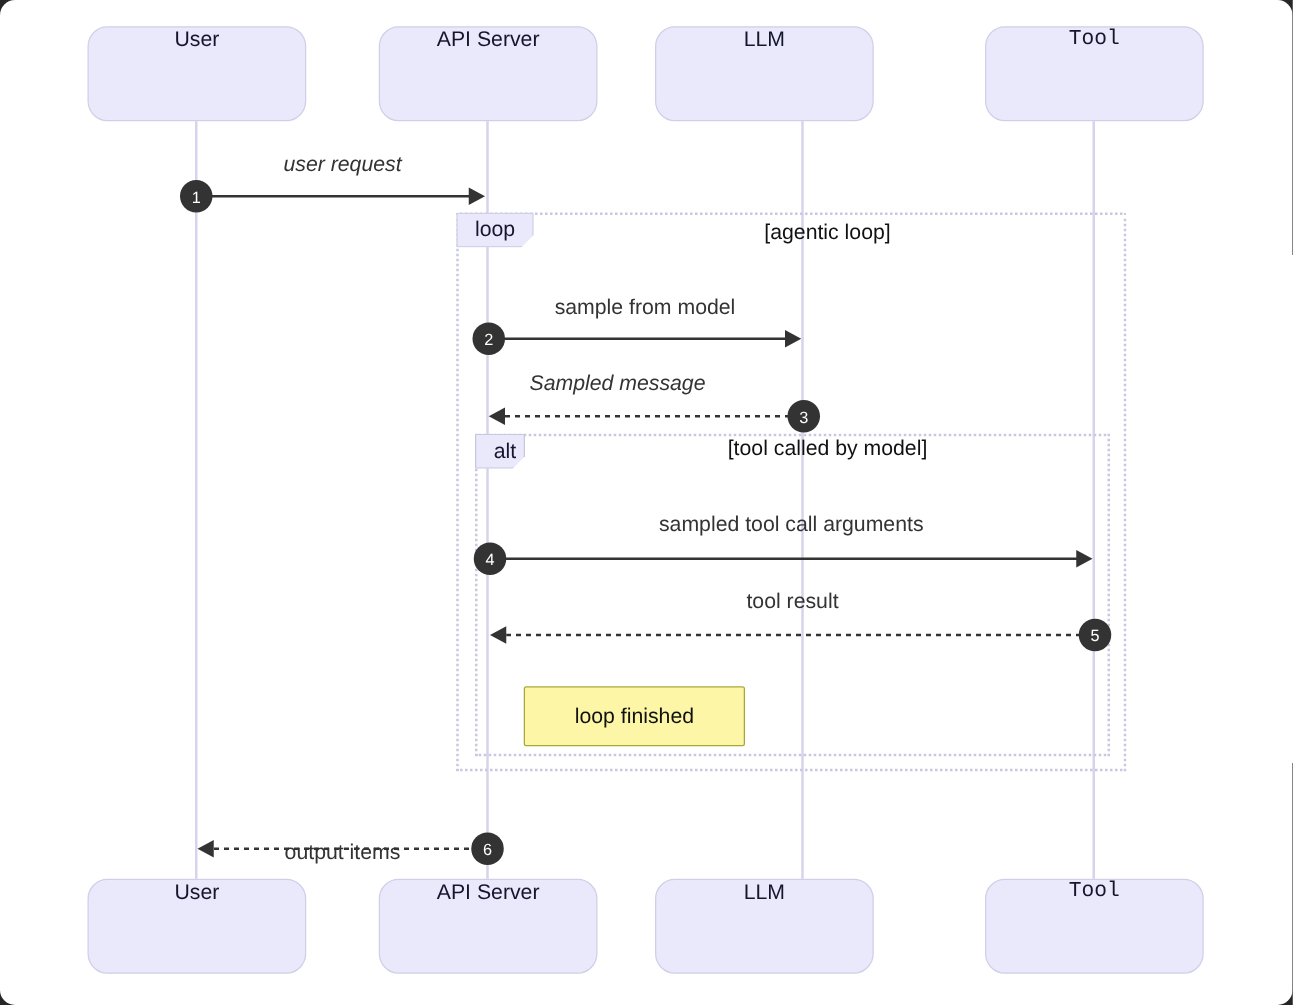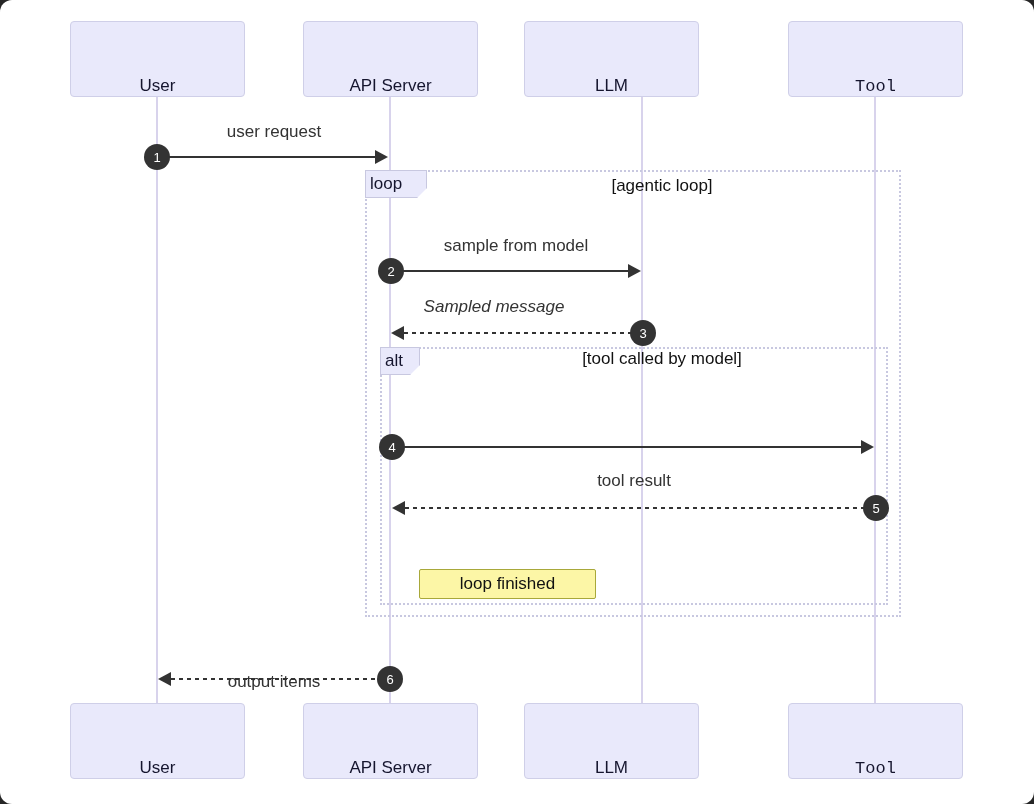--- a/index.html
+++ b/index.html
@@ -4,71 +4,71 @@
 <style>
   html,body{margin:0;padding:0;background:#262626;font-family:"Liberation Sans",sans-serif;}
   .canvas{position:relative;width:1034px;height:804px;background:#ffffff;border-radius:12px;overflow:hidden;}
 
   
   .lifeline{position:absolute;top:97px;height:606px;width:2px;background:#d8d3ec;}
   .ll-user{left:156px;} .ll-api{left:389px;} .ll-llm{left:641px;} .ll-tool{left:874px;}
 
   
   .actor{position:absolute;width:175px;height:76px;background:#e9e9fb;border:1px solid #cfcfe8;
-         border-radius:4px;display:flex;align-items:flex-end;justify-content:center;
+         border-radius:16px;display:flex;align-items:flex-start;justify-content:center;
          font-size:17px;color:#15152e;box-sizing:border-box;}
   .row-top{top:21px;} .row-bottom{top:703px;}
   .a-user{left:70px;} .a-api{left:303px;} .a-llm{left:524px;} .a-tool{left:788px;font-family:Liberation Mono, monospace;}
 
   
   .frame{position:absolute;border:2px dotted #c8c8e0;box-sizing:border-box;}
   .frame-loop{left:365px;top:170px;width:536px;height:447px;}
   .frame-alt{left:380px;top:347px;width:508px;height:258px;}
   .frame-tab{position:absolute;background:#e9e9fb;border:1px solid #c8c8e0;box-sizing:border-box;
              clip-path:polygon(0 0,100% 0,100% calc(100% - 10px),calc(100% - 10px) 100%,0 100%);
-             display:flex;align-items:center;padding-left:4px;font-size:17px;color:#15152e;}
+             display:flex;align-items:center;padding-left:14px;font-size:17px;color:#15152e;}
   .tab-loop{left:365px;top:170px;width:62px;height:28px;}
   .tab-alt{left:380px;top:347px;width:40px;height:28px;}
   .frame-cond{position:absolute;transform:translateX(-50%);font-size:17px;color:#111111;white-space:nowrap;}
   .cond-loop{left:662px;top:176px;}
   .cond-alt{left:662px;top:349px;}
 
   
   .msg-label{position:absolute;transform:translateX(-50%);font-size:17px;color:#333333;white-space:nowrap;}
   .msg-line{position:absolute;height:2px;background:#333333;}
   .msg-line.dashed{background:repeating-linear-gradient(90deg,#333 0 4px,transparent 4px 8px);}
   .arrow{position:absolute;width:0;height:0;border-top:7px solid transparent;border-bottom:7px solid transparent;}
   .arrow.right{border-left:13px solid #333333;}
   .arrow.left{border-right:13px solid #333333;}
   .seq-badge{position:absolute;width:26px;height:26px;border-radius:50%;background:#333333;color:#ffffff;
              display:flex;align-items:center;justify-content:center;font-size:13px;z-index:3;}
 
   
-  .lbl1{left:274px;top:122px;} .ln1{left:158px;top:156px;width:220px;}
+  .lbl1{left:274px;top:122px;font-style:italic;} .ln1{left:158px;top:156px;width:220px;}
   .ar1{left:375px;top:150px;} .bg1{left:144px;top:144px;}
   
   .lbl2{left:516px;top:236px;} .ln2{left:391px;top:270px;width:238px;}
   .ar2{left:628px;top:264px;} .bg2{left:378px;top:258px;}
   
   .lbl3{left:494px;top:297px;font-style:italic;} .ln3{left:404px;top:332px;width:228px;}
   .ar3{left:391px;top:326px;} .bg3{left:630px;top:320px;}
   
   .lbl4{left:633px;top:410px;} .ln4{left:392px;top:446px;width:470px;}
   .ar4{left:861px;top:440px;} .bg4{left:379px;top:434px;}
   
   .lbl5{left:634px;top:471px;text-align:center;} .ln5{left:405px;top:507px;width:460px;}
   .ar5{left:392px;top:501px;} .bg5{left:863px;top:495px;}
   
   .lbl6{left:274px;top:672px;} .ln6{left:171px;top:678px;width:206px;}
   .ar6{left:158px;top:672px;} .bg6{left:377px;top:666px;}
 
   
-  .note{position:absolute;left:419px;top:549px;width:177px;height:30px;background:#fcf6a6;
+  .note{position:absolute;left:419px;top:549px;width:177px;height:48px;background:#fcf6a6;
         border:1px solid #a8a83a;box-sizing:border-box;display:flex;align-items:center;
-        justify-content:center;font-size:17px;color:#111111;border-radius:2px;margin-top:20px;}
+        justify-content:center;font-size:17px;color:#111111;border-radius:2px;}
 </style>
 </head>
 <body>
 
 <div class="canvas">
 
   <div class="lifeline ll-user"></div>
   <div class="lifeline ll-api"></div>
   <div class="lifeline ll-llm"></div>
   <div class="lifeline ll-tool"></div>
@@ -93,20 +93,21 @@
   <div class="msg-label lbl2">sample from model</div>
   <div class="msg-line ln2"></div>
   <div class="arrow right ar2"></div>
   <div class="seq-badge bg2">2</div>
 
   <div class="msg-label lbl3">Sampled message</div>
   <div class="msg-line dashed ln3"></div>
   <div class="arrow left ar3"></div>
   <div class="seq-badge bg3">3</div>
 
+  <div class="msg-label lbl4">sampled tool call arguments</div>
   <div class="msg-line ln4"></div>
   <div class="arrow right ar4"></div>
   <div class="seq-badge bg4">4</div>
 
   <div class="msg-label lbl5">tool result</div>
   <div class="msg-line dashed ln5"></div>
   <div class="arrow left ar5"></div>
   <div class="seq-badge bg5">5</div>
 
   <div class="note">loop finished</div>

